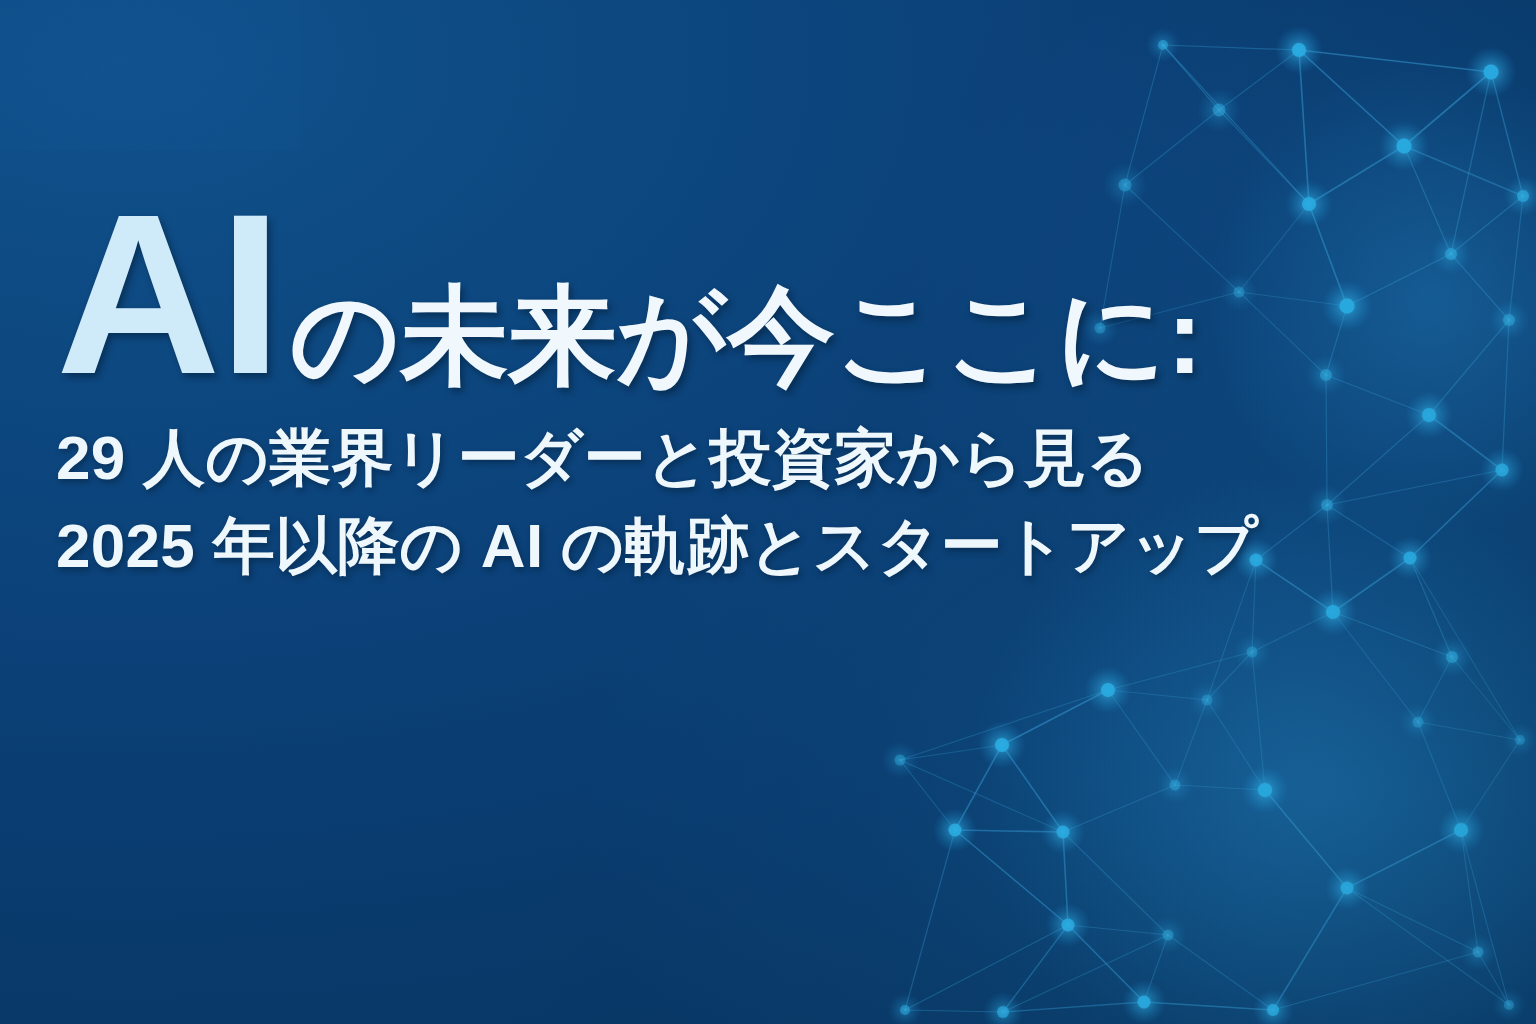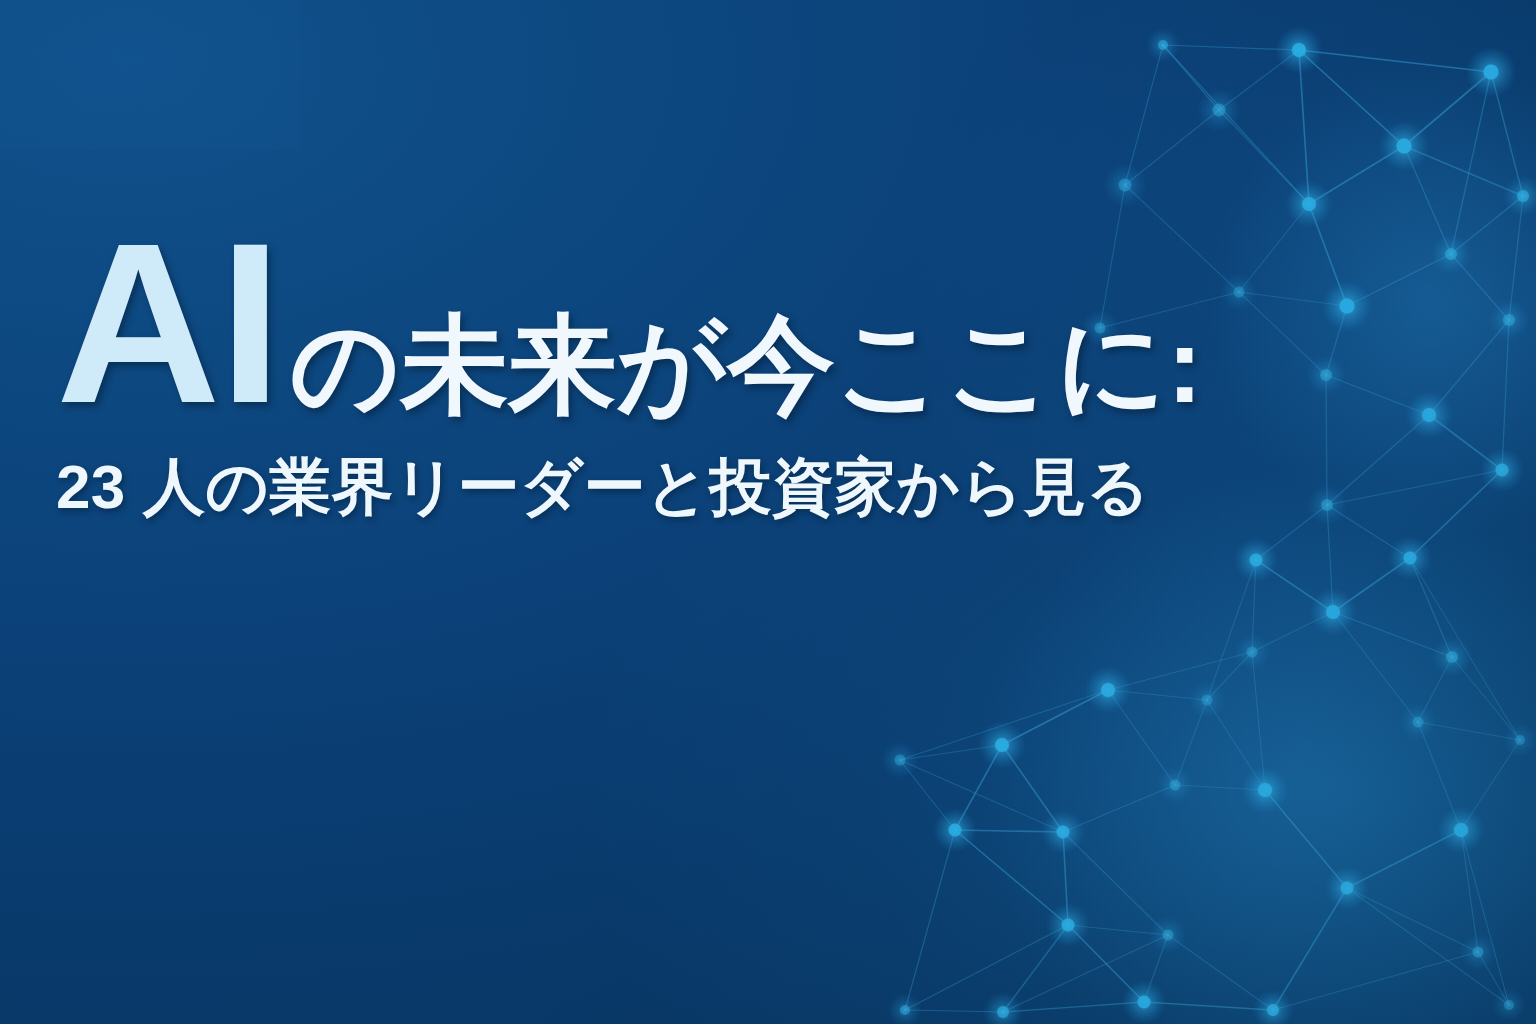--- a/index.html
+++ b/index.html
@@ -51,21 +51,21 @@
     position: absolute;
     inset: 0;
     width: 1536px;
     height: 1024px;
   }
 
   
   .text-block {
     position: absolute;
     left: 56px;
-    top: 209px;
+    top: 180px;
     width: 1400px;
   }
   .headline {
     display: block;
     white-space: nowrap;
     line-height: 1;
     margin: 0 0 6px 0;
     text-shadow: 3px 4px 7px rgba(3,22,44,0.48);
   }
   .headline .ai {
@@ -310,17 +310,18 @@
     <rect width="100%" height="100%" filter="url(#grainF)" opacity="0.35"></rect>
   </svg>
 
   <div class="text-block">
 
     <div class="headline">
       <span class="ai">AI</span><span class="jp">の未来が今ここに:</span>
     </div>
 
     <div class="subtitle">
-      <span class="ln">23 人の業界リーダーと投資家から見る</span>
+      <span class="ln">29 人の業界リーダーと投資家から見る</span>
+      <span class="ln">2025 年以降の AI の軌跡とスタートアップ</span>
     </div>
 
   </div>
 </div>
 
 </body></html>

